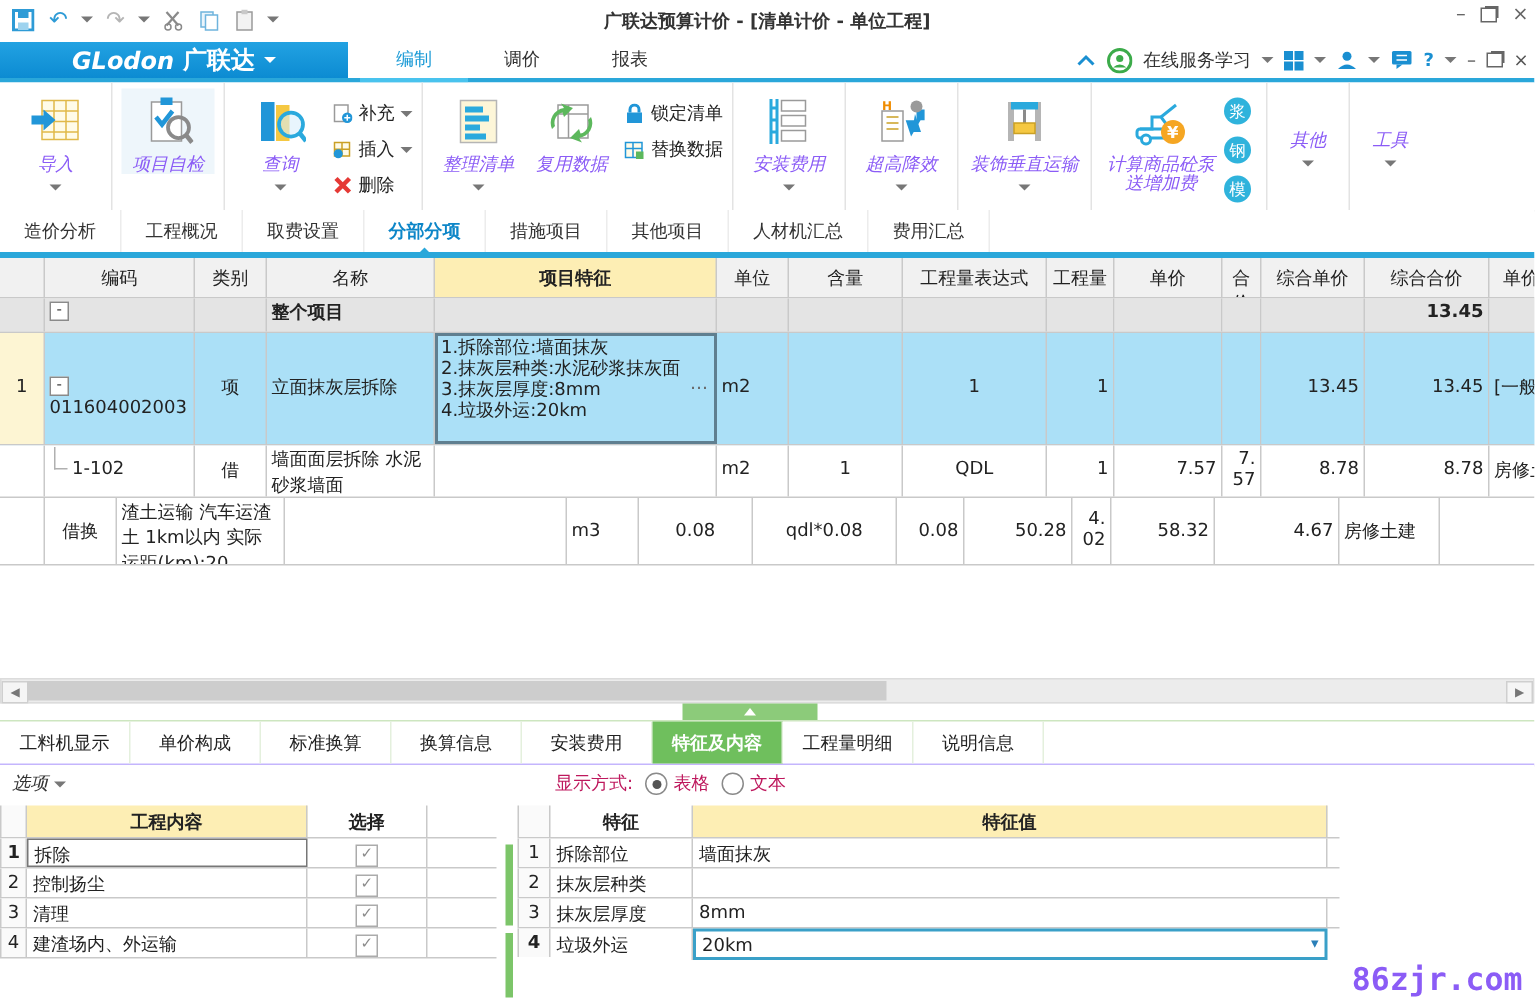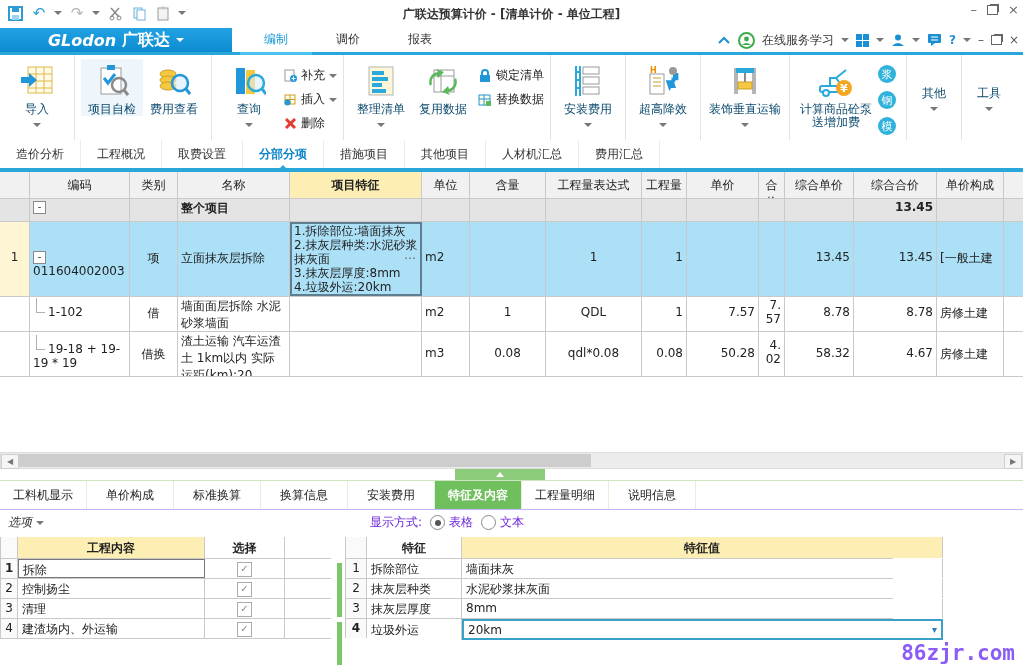--- a/index.html
+++ b/index.html
@@ -30,21 +30,21 @@
   .grid-ico b{background:#1a8fd1;width:6px;height:6px;}
   .qmark{color:#1a8fd1;font-weight:bold;}
   .mb-right .wctl{color:#555;}
 
   
   .ribbon{position:absolute;top:55px;left:0;right:0;height:85px;background:#fff;border-bottom:1px solid #d9d9d9;display:flex;}
   .rgroup{display:flex;align-items:flex-start;border-right:1px solid #e3e3e3;padding:4px 6px 0 6px;}
   .bigbtn{width:62px;text-align:center;padding-top:2px;}
   .bigbtn.sel{background:#eef6fb;}
   .bigbtn .ic{height:40px;display:flex;align-items:center;justify-content:center;}
-  .bigbtn .lb{margin-top:2px;color:#0c4a6e;line-height:13px;}
+  .bigbtn .lb{margin-top:2px;color:#8b5cf6;line-height:13px;font-style:italic;}
   .smallcol{display:flex;flex-direction:column;justify-content:flex-end;gap:7px;padding-top:8px;margin-left:4px;}
   .smallbtn{display:flex;align-items:center;gap:4px;color:#222;white-space:nowrap;}
   .badges{display:flex;flex-direction:column;gap:8px;padding:6px 4px 0 2px;}
   .badge{width:18px;height:18px;border-radius:50%;background:#2fb3dc;color:#fff;font-size:11px;
          display:flex;align-items:center;justify-content:center;}
 
   
   .sheettabs{position:absolute;top:140px;left:0;right:0;height:28px;display:flex;border-bottom:2px solid #2aa7da;background:#fff;}
   .stab{padding:6px 16px;color:#333;border-right:1px solid #ececec;position:relative;white-space:nowrap;}
   .stab.active{color:#0d86c8;font-weight:bold;}
@@ -52,21 +52,21 @@
         border-left:5px solid transparent;border-right:5px solid transparent;border-bottom:5px solid #2aa7da;}
 
   
   .grid{position:absolute;top:170px;left:0;width:1023px;height:282px;overflow:hidden;background:#fff;}
   .trow{display:flex;width:1037px;border-bottom:1px solid #c9c9c9;background:#fff;}
   .cell{border-right:1px solid #c9c9c9;padding:1px 3px;overflow:hidden;box-sizing:border-box;flex:none;}
   .w-num{width:30px;text-align:center;}
   .w-code{width:100px;}
   .w-cat{width:48px;text-align:center;}
   .w-name{width:112px;}
-  .w-feat{width:132px;}
+  .w-feat{width:188px;}
   .w-unit{width:48px;}
   .w-cont{width:76px;text-align:center;}
   .w-expr{width:96px;text-align:center;}
   .w-qty{width:45px;text-align:right;}
   .w-price{width:72px;text-align:right;}
   .w-total{width:26px;text-align:right;word-break:break-all;}
   .w-cprice{width:69px;text-align:right;}
   .w-ctotal{width:83px;text-align:right;}
   .w-group{width:67px;}
   .thead{background:#f1f1f1;height:26px;align-items:center;}
@@ -99,39 +99,39 @@
   .up-tri{width:0;height:0;border-left:4px solid transparent;border-right:4px solid transparent;border-bottom:5px solid #fff;}
 
   
   .btabs{position:absolute;top:480px;left:0;right:0;height:28px;display:flex;border-top:1px solid #cde6c0;border-bottom:2px solid #c4b5fd;background:#fff;}
   .btab{width:87px;text-align:center;padding-top:6px;color:#222;border-right:1px solid #e4f0dd;box-sizing:border-box;white-space:nowrap;}
   .btab.active{background:#6fbf5d;color:#fff;font-weight:bold;}
 
   
   .optrow{position:absolute;top:510px;left:0;right:0;height:25px;background:#fff;}
   .opt-label{position:absolute;left:8px;top:4px;color:#333;display:flex;gap:4px;align-items:center;font-style:italic;}
-  .dispmode{position:absolute;left:370px;top:4px;display:flex;align-items:center;gap:8px;color:#6d28d9;text-align:right;}
+  .dispmode{position:absolute;left:370px;top:4px;display:flex;align-items:center;gap:8px;color:#be185d;text-align:right;}
   .radio{width:13px;height:13px;border:1px solid #8a8a8a;border-radius:50%;display:inline-flex;align-items:center;justify-content:center;background:#fff;}
   .radio.sel::after{content:"";width:6px;height:6px;border-radius:50%;background:#555;}
   .rgrp{display:flex;align-items:center;gap:4px;}
 
   
   .bpanel{position:absolute;top:537px;left:0;right:0;bottom:0;background:#fff;}
   .ltable{position:absolute;left:0;top:0;width:331px;}
   .rtable{position:absolute;left:345px;top:0;width:548px;}
   .brow{display:flex;border-bottom:1px solid #c9c9c9;}
   .bcell{border-right:1px solid #c9c9c9;box-sizing:border-box;padding:2px 4px;overflow:hidden;flex:none;height:19px;}
   .bhead .bcell{height:21px;text-align:center;font-weight:bold;padding-top:3px;}
   .yhead{background:#fdeeb4;}
   .numcol{width:18px;text-align:center;background:#fafafa;border-left:1px solid #c9c9c9;}
   .numcol2{width:22px;text-align:center;background:#fafafa;border-left:1px solid #c9c9c9;}
   .ccol{width:187px;}
   .selcol{width:80px;text-align:center;}
   .fcol{width:95px;}
-  .vcol{width:481px;}
+  .vcol{width:423px;}
   .checkbox{display:inline-block;width:13px;height:13px;border:1px solid #ababab;background:#fff;
             line-height:12px;font-size:10px;color:#8a8a8a;text-align:center;}
   .focus-cell{border:1px solid #777 !important;}
   .editval{border:2px solid #3aa0c8 !important;display:flex;align-items:center;justify-content:space-between;padding:0 4px;height:21px;}
   .editval .vcaret{color:#2a7fb8;font-size:10px;}
   .splitter{position:absolute;left:337px;top:26px;width:5px;height:112px;display:flex;flex-direction:column;gap:5px;}
   .splitter b{background:#7cc569;width:5px;flex:1;}
 
   .watermark{position:absolute;right:8px;bottom:0px;font-family:"DejaVu Sans Mono",monospace;
              font-size:21px;font-weight:bold;color:#8b5cf6;}
@@ -256,32 +256,20 @@
         <svg width="34" height="34">
             <rect x="6" y="4" width="20" height="26" fill="#fff" stroke="#9a9a9a"></rect>
             <rect x="12" y="1" width="8" height="5" fill="#2196d8"></rect>
             <path d="M9 14 l4 5 7 -9" stroke="#2196d8" stroke-width="3" fill="none"></path>
             <circle cx="24" cy="21" r="7" fill="none" stroke="#8a8a8a" stroke-width="2.5"></circle>
             <line x1="29" y1="26" x2="33" y2="31" stroke="#8a8a8a" stroke-width="3"></line>
           </svg>
       </span>
       <div class="lb">项目自检</div>
     </div>
-    <div class="bigbtn">
-      <span class="ic">
-        <svg width="34" height="34">
-            <ellipse cx="11" cy="10" rx="8" ry="4" fill="#f5c842" stroke="#caa025"></ellipse>
-            <ellipse cx="11" cy="16" rx="8" ry="4" fill="#f5c842" stroke="#caa025"></ellipse>
-            <ellipse cx="11" cy="22" rx="8" ry="4" fill="#f5c842" stroke="#caa025"></ellipse>
-            <circle cx="23" cy="19" r="8" fill="#d9eefb" fill-opacity="0.6" stroke="#2196d8" stroke-width="2.5"></circle>
-            <line x1="29" y1="25" x2="33" y2="30" stroke="#2196d8" stroke-width="3"></line>
-          </svg>
-      </span>
-      <div class="lb">费用查看</div>
-    </div>
   </div>
   <div class="rgroup">
     <div class="bigbtn">
       <span class="ic">
         <svg width="34" height="34">
             <rect x="4" y="4" width="9" height="26" fill="#2196d8"></rect>
             <rect x="14" y="6" width="9" height="24" fill="#f5c842"></rect>
             <circle cx="24" cy="19" r="8" fill="#d9eefb" fill-opacity="0.6" stroke="#2aa9dd" stroke-width="2.5"></circle>
             <line x1="30" y1="25" x2="34" y2="30" stroke="#2aa9dd" stroke-width="3"></line>
           </svg>
@@ -530,21 +518,20 @@
     <div class="cell w-qty" style="padding-top:8px;">1</div>
     <div class="cell w-price" style="padding-top:8px;">7.57</div>
     <div class="cell w-total">7.57</div>
     <div class="cell w-cprice" style="padding-top:8px;">8.78</div>
     <div class="cell w-ctotal" style="padding-top:8px;">8.78</div>
     <div class="cell w-group" style="padding-top:8px;">房修土建</div>
   </div>
 
   <div class="trow r3">
     <div class="cell w-num"></div>
-    <div class="cell w-code" style="padding-top:10px;"><span class="treeline"></span><span>19-18 + 19-19 * 19</span></div>
     <div class="cell w-cat" style="padding-top:14px;">借换</div>
     <div class="cell w-name">渣土运输 汽车运渣土 1km以内  实际运距(km):20</div>
     <div class="cell w-feat"></div>
     <div class="cell w-unit" style="padding-top:14px;">m3</div>
     <div class="cell w-cont" style="padding-top:14px;">0.08</div>
     <div class="cell w-expr" style="padding-top:14px;">qdl*0.08</div>
     <div class="cell w-qty" style="padding-top:14px;">0.08</div>
     <div class="cell w-price" style="padding-top:14px;">50.28</div>
     <div class="cell w-total" style="padding-top:6px;">4.02</div>
     <div class="cell w-cprice" style="padding-top:14px;">58.32</div>
@@ -633,21 +620,20 @@
       <span class="bcell vcol yhead">特征值</span>
     </div>
     <div class="brow">
       <span class="bcell numcol2">1</span>
       <span class="bcell fcol">拆除部位</span>
       <span class="bcell vcol">墙面抹灰</span>
     </div>
     <div class="brow">
       <span class="bcell numcol2">2</span>
       <span class="bcell fcol">抹灰层种类</span>
-      <span class="bcell vcol">水泥砂浆抹灰面</span>
     </div>
     <div class="brow">
       <span class="bcell numcol2">3</span>
       <span class="bcell fcol">抹灰层厚度</span>
       <span class="bcell vcol">8mm</span>
     </div>
     <div class="brow" style="border-bottom:none;">
       <span class="bcell numcol2 bold">4</span>
       <span class="bcell fcol" style="height:21px;padding-top:3px;">垃圾外运</span>
       <span class="bcell vcol editval">

